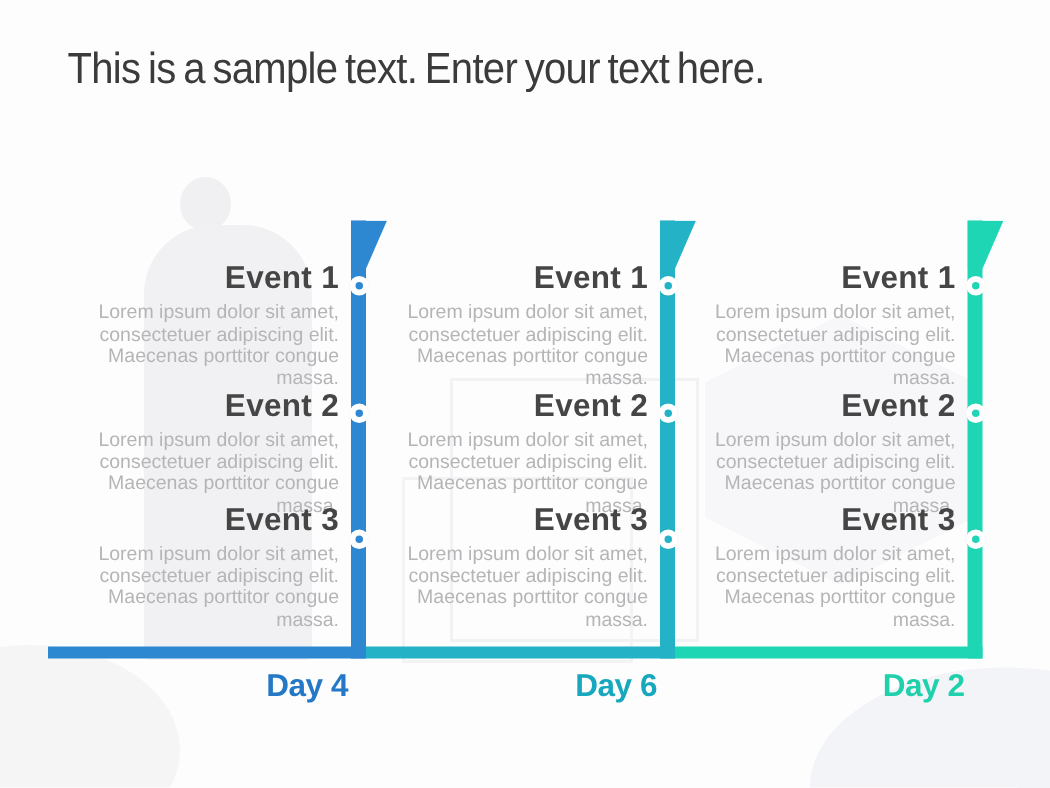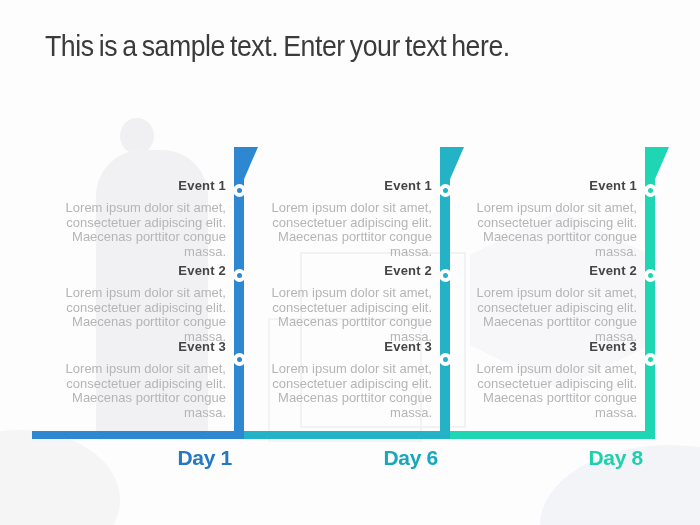--- a/index.html
+++ b/index.html
@@ -37,21 +37,21 @@
         clip-path:polygon(0 0,100% 0,42% 100%,0 100%);}
 
   .node{position:absolute;right:-2px;width:13px;height:13px;border-radius:50%;
         background:#ffffff;display:flex;align-items:center;justify-content:center;
         box-shadow:0 0 0 0.5px rgba(0,0,0,0.03);}
   .node .dot{width:5px;height:5px;border-radius:50%;background:var(--bar);}
   .node-0{top:37px;} .node-1{top:122px;} .node-2{top:206px;}
 
   .event{position:absolute;right:18px;width:195px;text-align:right;}
   .event-0{top:29px;} .event-1{top:114px;} .event-2{top:190px;}
-  .event-title{font-size:13px;font-weight:700;color:#454545;line-height:19px;letter-spacing:0.2px;text-align:right;}
+  .event-title{font-size:21px;font-weight:700;color:#454545;line-height:19px;letter-spacing:0.2px;text-align:right;}
   .event-body{margin-top:6px;font-size:13px;line-height:14.5px;color:#b5b5b7;white-space:pre-line;}
 
   .day-label{position:absolute;right:12px;top:299px;width:160px;text-align:right;
              font-size:21px;font-weight:700;color:var(--label);letter-spacing:-0.3px;}
 
   
   .hseg{position:absolute;top:431px;height:8px;}
   .hseg-0{left:32px;width:212px;}
   .hseg-1{left:244px;width:206px;}
   .hseg-2{left:450px;width:205px;}
@@ -92,21 +92,21 @@
     <div class="event-body">Lorem ipsum dolor sit amet,
 consectetuer adipiscing elit.
 Maecenas porttitor congue massa.</div>
   </div>
   <div class="event event-2">
     <div class="event-title">Event 3</div>
     <div class="event-body">Lorem ipsum dolor sit amet,
 consectetuer adipiscing elit.
 Maecenas porttitor congue massa.</div>
   </div>
-  <div class="day-label">Day 1</div>
+  <div class="day-label">Day 4</div>
 </div>
 
 <div class="column col-1" style="--bar: #23b2c6; --label: #17a8bd;">
   <div class="vbar"></div>
   <div class="flag"></div>
   <div class="node node-0">
       <div class="dot"></div>
     </div>
   <div class="node node-1">
       <div class="dot"></div>
@@ -158,18 +158,18 @@
     <div class="event-body">Lorem ipsum dolor sit amet,
 consectetuer adipiscing elit.
 Maecenas porttitor congue massa.</div>
   </div>
   <div class="event event-2">
     <div class="event-title">Event 3</div>
     <div class="event-body">Lorem ipsum dolor sit amet,
 consectetuer adipiscing elit.
 Maecenas porttitor congue massa.</div>
   </div>
-  <div class="day-label">Day 8</div>
+  <div class="day-label">Day 2</div>
 </div>
 
 <div class="hseg hseg-0" style="background: rgb(46, 135, 209);"></div>
 <div class="hseg hseg-1" style="background: rgb(35, 178, 198);"></div>
 <div class="hseg hseg-2" style="background: rgb(31, 214, 180);"></div>
 
 </body></html>

